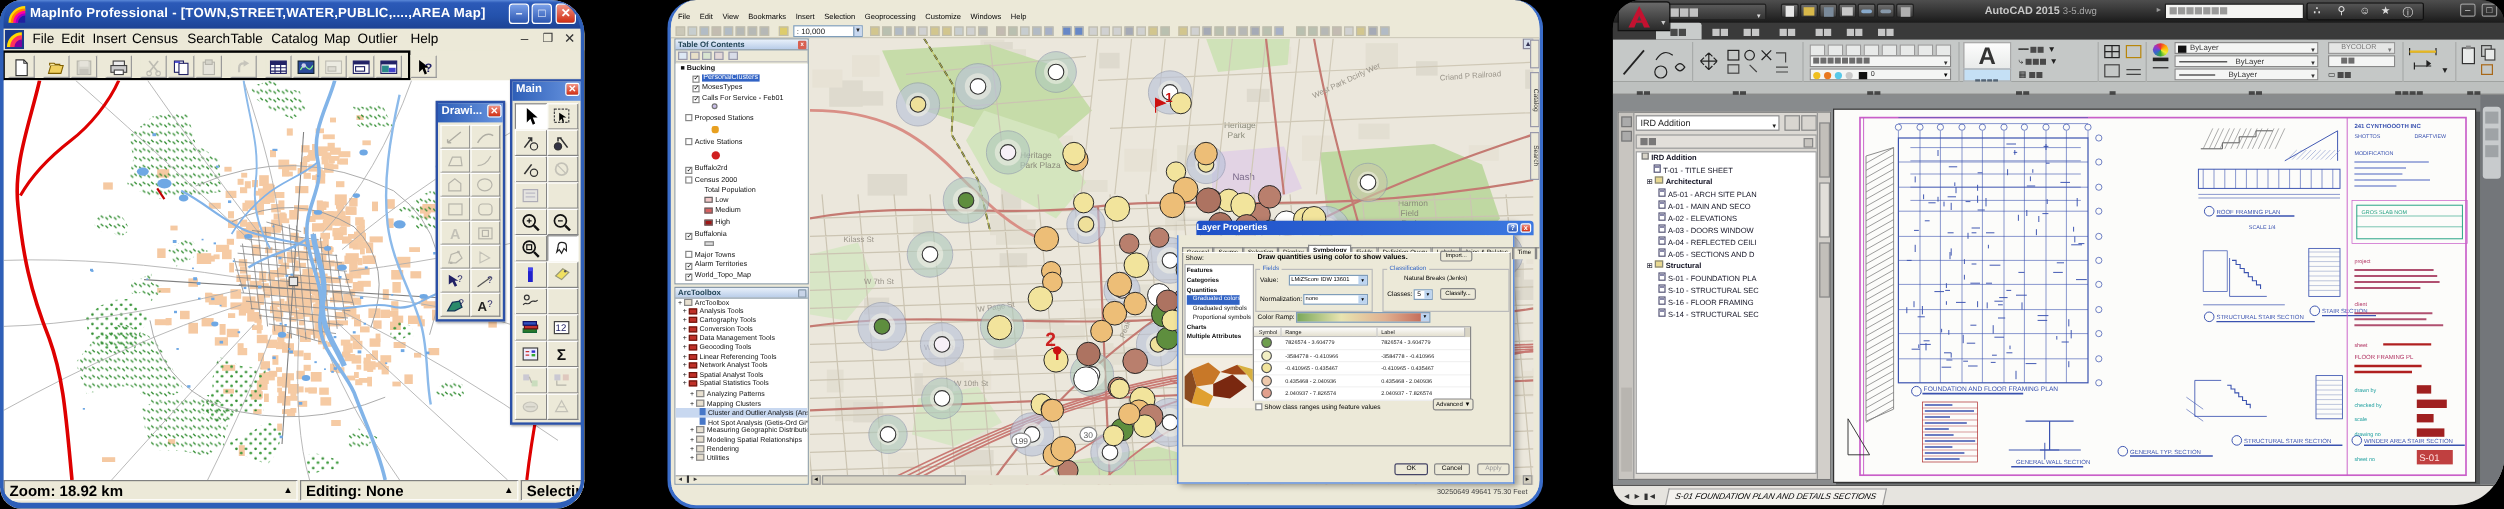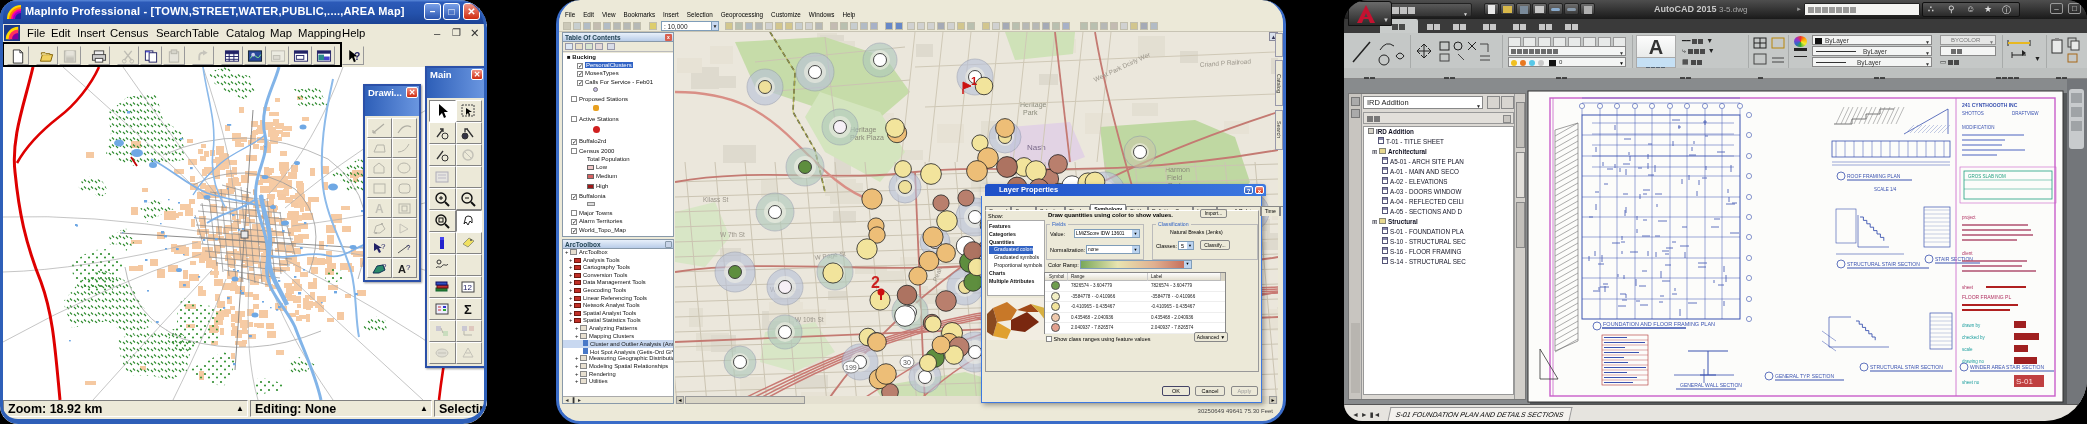--- a/index.html
+++ b/index.html
@@ -15,21 +15,21 @@
 .bblue{background:linear-gradient(#7AA0E8,#2C56B0);}
 .bred{background:linear-gradient(#F09486,#D02C10);}
 #w1 .menu{position:absolute;left:0;top:24px;width:100%;height:18px;background:#ECE9D8;font-size:11.3px;color:#000;line-height:18px;}
 #w1 .tools{position:absolute;left:2px;top:42px;width:340px;height:25px;background:#ECE9D8;border:2px solid #000;padding-top:2px;padding-left:3px;white-space:nowrap;}
 .tbbtn{display:inline-block;width:22px;height:19px;border:1px solid #ECE9D8;border-right-color:#999;border-bottom-color:#999;text-align:center;padding-top:2px;margin-right:1px;}
 #w1 .map{position:absolute;left:3px;top:67px;width:481px;height:333px;background:#FFFFFF;}
 #w1 .sbar{position:absolute;left:3px;top:400px;width:481px;height:17px;background:#ECE9D8;font-size:12.5px;font-weight:bold;color:#000;z-index:6;}
 .sbox{position:absolute;top:0px;height:17px;border:1px solid #808080;border-right-color:#fff;border-bottom-color:#fff;padding:0 4px;line-height:16px;background:#ECE9D8;}
 
 .ftb{position:absolute;background:#ECE9D8;border:2px solid #2B50A8;box-shadow:1px 1px 2px rgba(0,0,0,.4);z-index:5;}
-.ftb .fh{height:30px;background:linear-gradient(90deg,#2E5FB8,#6A96E0);color:#fff;font-size:9.5px;font-weight:bold;line-height:13px;padding-left:3px;position:relative;}
+.ftb .fh{height:16px;background:linear-gradient(90deg,#2E5FB8,#6A96E0);color:#fff;font-size:9.5px;font-weight:bold;line-height:13px;padding-left:3px;position:relative;}
 .ftb .fx{position:absolute;right:1px;top:1px;width:12px;height:11px;background:linear-gradient(#F09486,#D02C10);border:1px solid #fff;border-radius:2px;color:#fff;font-size:8px;line-height:9px;text-align:center;}
 .bgrid{display:grid;grid-template-columns:1fr 1fr;gap:0px;padding:2px 2px;}
 .bt{height:20px;background:#ECE9D8;border:1px solid #fff;border-right-color:#848484;border-bottom-color:#848484;display:flex;align-items:center;justify-content:center;}
 .bt.sel{background:#FFFFFF;border:1px solid #848484;border-right-color:#fff;border-bottom-color:#fff;}
 
 #w2{left:556px;top:0;width:730px;height:424px;border-radius:24px;background:#ECE9D8;border:3px solid #3A6CC8;border-top:none;}
 #w2 .tbar{position:absolute;left:0;top:0;width:100%;height:11px;background:linear-gradient(#6A94D4,#2A58B4);color:#fff;font-size:7.5px;font-weight:bold;line-height:11px;padding-left:8px;}
 #w2 .menu{position:absolute;left:0;top:11px;width:100%;height:9px;font-size:6.3px;color:#000;padding-left:6px;background:#ECE9D8;}
 #w2 .menu span{margin-right:8px;}
 #w2 .tools{position:absolute;left:0;top:20px;width:100%;height:12px;background:#ECE9D8;border-bottom:1px solid #C8C4B4;}
@@ -75,21 +75,21 @@
         <path d="M9 16 A7 7 0 0 1 16 9 L16 16 Z" fill="#8000A0"></path>
       </svg>
     <span style="position:absolute;left:27px">File</span>
       <span style="position:absolute;left:51px">Edit</span>
     <span style="position:absolute;left:77px">Insert</span>
       <span style="position:absolute;left:110px">Census</span>
     <span style="position:absolute;left:156px">Search</span>
       <span style="position:absolute;left:192px">Table</span>
     <span style="position:absolute;left:226px">Catalog</span>
       <span style="position:absolute;left:270px">Map</span>
-    <span style="position:absolute;left:298px">Mapping</span>
+    <span style="position:absolute;left:298px">Outlier</span>
       <span style="position:absolute;left:342px">Help</span>
     <span style="position:absolute;left:434px;color:#333">–</span>
       <span style="position:absolute;left:452px;color:#333;font-size:10px">❐</span>
       <span style="position:absolute;left:470px;color:#333">✕</span>
   </div>
   <div class="tools"><span class="tbbtn" style=""><svg width="16" height="15" viewBox="0 0 16 16" style="">
           <path d="M3 1 h7 l3 3 v11 h-10 z" fill="#fff" stroke="#333"></path>
           <path d="M10 1 v3 h3" fill="none" stroke="#333"></path>
         </svg></span><span class="tbbtn" style="margin-left:6px;"><svg width="16" height="15" viewBox="0 0 16 16" style="">
           <path d="M1 13 L3 6 h11 l-2 7 z" fill="#F0D060" stroke="#806000"></path>
@@ -1485,21 +1485,21 @@
   <div class="vtab" style="top:110px;height:40px;">Search</div>
   <div class="hscroll">
       <span style="position:absolute;left:1px;top:0px;width:8px;height:8px;background:#D0CCBC;border:1px solid #999;font-size:5px;text-align:center;line-height:7px">◄</span>
       <span style="position:absolute;left:10px;top:0px;width:120px;height:8px;background:#DAD6C6;border:1px solid #999;"></span>
       <span style="position:absolute;right:1px;top:0px;width:8px;height:8px;background:#D0CCBC;border:1px solid #999;font-size:5px;text-align:center;line-height:7px">►</span>
     </div>
   <div class="sbar2">
       <span style="position:absolute;right:10px">30250649  49641 75.30 Feet</span>
     </div>
   <div id="lpdlg" style="position:absolute;left:422px;top:184px;width:281px;height:219px;z-index:20;box-shadow:2px 2px 5px rgba(0,0,0,.35)">
-<div style="position:absolute;left:4px;top:0;width:281px;height:12px;background:linear-gradient(90deg,#1E50C8,#3C78E0);border-radius:3px 3px 0 0;color:#fff;font-size:7.5px;font-weight:bold;line-height:12px;padding-left:14px">Layer Properties
+<div style="position:absolute;left:16px;top:0;width:281px;height:12px;background:linear-gradient(90deg,#1E50C8,#3C78E0);border-radius:3px 3px 0 0;color:#fff;font-size:7.5px;font-weight:bold;line-height:12px;padding-left:0">Layer Properties
 <span style="position:absolute;right:13px;top:2px;width:9px;height:8px;background:linear-gradient(#7AA0E8,#2C56B0);border:1px solid #fff;border-radius:2px;color:#fff;font-size:6px;text-align:center;line-height:8px">?</span>
 <span style="position:absolute;right:2px;top:2px;width:9px;height:8px;background:linear-gradient(#F09486,#D02C10);border:1px solid #fff;border-radius:2px;color:#fff;font-size:6px;text-align:center;line-height:8px">x</span></div>
 <div style="position:absolute;left:0;top:12px;width:281px;height:207px;background:#ECE9D8;border:1px solid #3C78E0;border-top:none;padding:2px">
  <div style="position:absolute;left:3px;top:2px;white-space:nowrap"><span style="display:inline-block;background:#ECE9D8;height:10px;margin-top:2px;border:1px solid #888;border-bottom:none;font-size:5.2px;line-height:9px;padding:0 3px;vertical-align:bottom">General</span><span style="display:inline-block;background:#ECE9D8;height:10px;margin-top:2px;border:1px solid #888;border-bottom:none;font-size:5.2px;line-height:9px;padding:0 3px;vertical-align:bottom">Source</span><span style="display:inline-block;background:#ECE9D8;height:10px;margin-top:2px;border:1px solid #888;border-bottom:none;font-size:5.2px;line-height:9px;padding:0 3px;vertical-align:bottom">Selection</span><span style="display:inline-block;background:#ECE9D8;height:10px;margin-top:2px;border:1px solid #888;border-bottom:none;font-size:5.2px;line-height:9px;padding:0 3px;vertical-align:bottom">Display</span><span style="display:inline-block;background:#fff;border-top:2px solid #E8A020;font-weight:bold;height:12px;margin-top:0;border:1px solid #888;border-bottom:none;font-size:5.2px;line-height:9px;padding:0 3px;vertical-align:bottom">Symbology</span><span style="display:inline-block;background:#ECE9D8;height:10px;margin-top:2px;border:1px solid #888;border-bottom:none;font-size:5.2px;line-height:9px;padding:0 3px;vertical-align:bottom">Fields</span><span style="display:inline-block;background:#ECE9D8;height:10px;margin-top:2px;border:1px solid #888;border-bottom:none;font-size:5.2px;line-height:9px;padding:0 3px;vertical-align:bottom">Definition Query</span><span style="display:inline-block;background:#ECE9D8;height:10px;margin-top:2px;border:1px solid #888;border-bottom:none;font-size:5.2px;line-height:9px;padding:0 3px;vertical-align:bottom">Labels</span><span style="display:inline-block;background:#ECE9D8;height:10px;margin-top:2px;border:1px solid #888;border-bottom:none;font-size:5.2px;line-height:9px;padding:0 3px;vertical-align:bottom">Joins &amp; Relates</span><span style="display:inline-block;background:#ECE9D8;height:10px;margin-top:2px;border:1px solid #888;border-bottom:none;font-size:5.2px;line-height:9px;padding:0 3px;vertical-align:bottom">Time</span><span style="display:inline-block;background:#ECE9D8;height:10px;margin-top:2px;border:1px solid #888;border-bottom:none;font-size:5.2px;line-height:9px;padding:0 3px;vertical-align:bottom">HTML Popup</span></div>
  <div style="position:absolute;left:3px;top:14px;width:274px;height:162px;background:#ECE9D8;border:1px solid #999;border-top:1px solid #fff"></div>
  <div style="position:absolute;left:6px;top:17px;font-size:5.5px">Show:</div>
  <div style="position:absolute;left:5px;top:24px;width:58px;height:76px;background:#fff;border:1px solid #aaa"></div>
  <div style="position:absolute;left:7px;top:27px;width:70px;font-size:5.2px;color:#111;line-height:7.8px;white-space:nowrap">
    <div style="font-weight:bold">Features</div>
           <div style="font-weight:bold">Categories</div>

